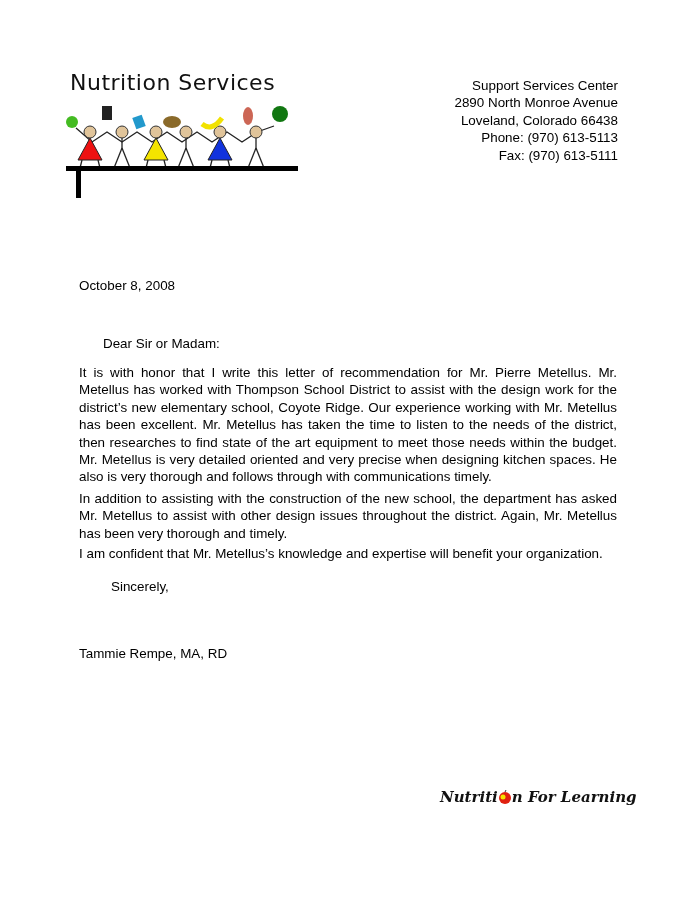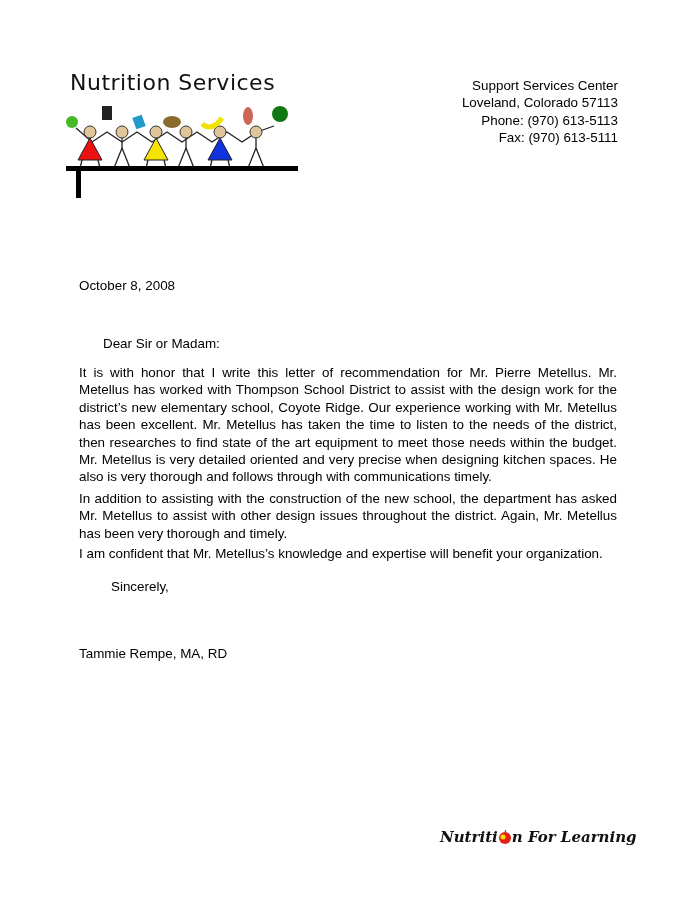--- a/index.html
+++ b/index.html
@@ -18,21 +18,21 @@
   .date { position: absolute; left: 79px; top: 278px; font-size: 13.4px; }
   .salutation { position: absolute; left: 79px; top: 336px; font-size: 13.4px; margin-left: 24px; }
   .body { position: absolute; left: 79px; width: 538px; font-size: 13.4px; line-height: 17.4px; text-align: justify; }
   .p1 { top: 364px; }
   .p2 { top: 490px; }
   .p3 { top: 545px; }
   .closing { position: absolute; left: 79px; top: 579px; font-size: 13.4px; margin-left: 32px; }
   .signature { position: absolute; left: 79px; top: 646px; font-size: 13.4px; }
   .hl { text-decoration-color: #58e04a; text-decoration-thickness: 2px;
         text-underline-offset: 3px; }
-  .footer { position: absolute; left: 440px; top: 828px; font-family: "DejaVu Serif", serif;
+  .footer { position: absolute; left: 440px; top: 788px; font-family: "DejaVu Serif", serif;
             font-style: italic; font-weight: bold; font-size: 15px; color: #111; white-space: nowrap; }
   .apple { display: inline-block; vertical-align: -2px; }
 </style>
 </head>
 <body>
 
 <div class="logo">
   <div class="logo-title">Nutrition Services</div>
   <svg class="logo-figs" width="240" height="70">
     <g stroke="#222" stroke-width="1.3" fill="none">
@@ -75,21 +75,22 @@
     <path d="M140,26 Q150,34 160,20" stroke="#f2e200" stroke-width="5" fill="none"></path>
     <ellipse cx="186" cy="18" rx="5" ry="9" fill="#cc6655"></ellipse>
     <circle cx="218" cy="16" r="8" fill="#117711"></circle>
   </svg>
   <div class="logo-bar"></div>
   <div class="logo-stem"></div>
 </div>
 
 <div class="address">
   <div>Support Services Center</div>
-  <div>Loveland, Colorado 57113</div>
+  <div>2890 North Monroe Avenue</div>
+  <div>Loveland, Colorado 66438</div>
   <div>Phone: (970) 613-5113</div>
   <div>Fax: (970) 613-5111</div>
 </div>
 
 <div class="date">October 8, 2008</div>
 <div class="salutation">Dear Sir or Madam:</div>
 
 <div class="body p1"><span>It is with honor that I write this letter of recommendation for Mr. Pierre Metellus.  </span><span class="hl">Mr. Metellus has worked with Thompson School District to assist with the design work for the district’s new elementary school, Coyote Ridge.  Our experience working with Mr. Metellus has been excellent.  Mr. Metellus has taken the time to listen to the needs of the district, then researches to find state of the art equipment to meet those needs within the budget.  Mr. Metellus is very detailed oriented and very precise when designing kitchen spaces.  He also is very thorough and follows through with communications timely.</span></div>
 
 <div class="body p2">In addition to assisting with the construction of the new school, the department has asked Mr. Metellus to assist with other design issues throughout the district.  Again, Mr. Metellus has been very thorough and timely.</div>

